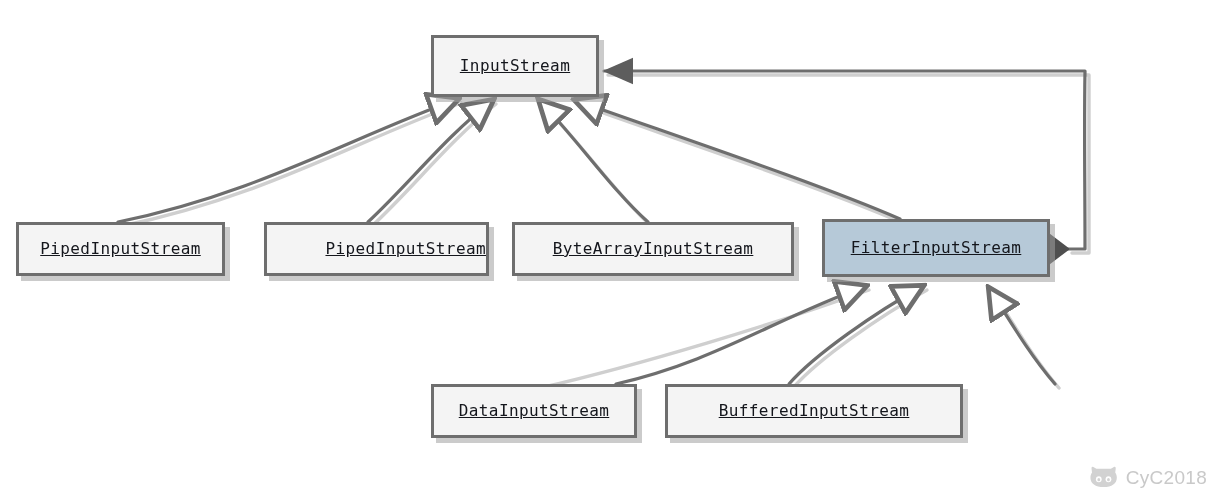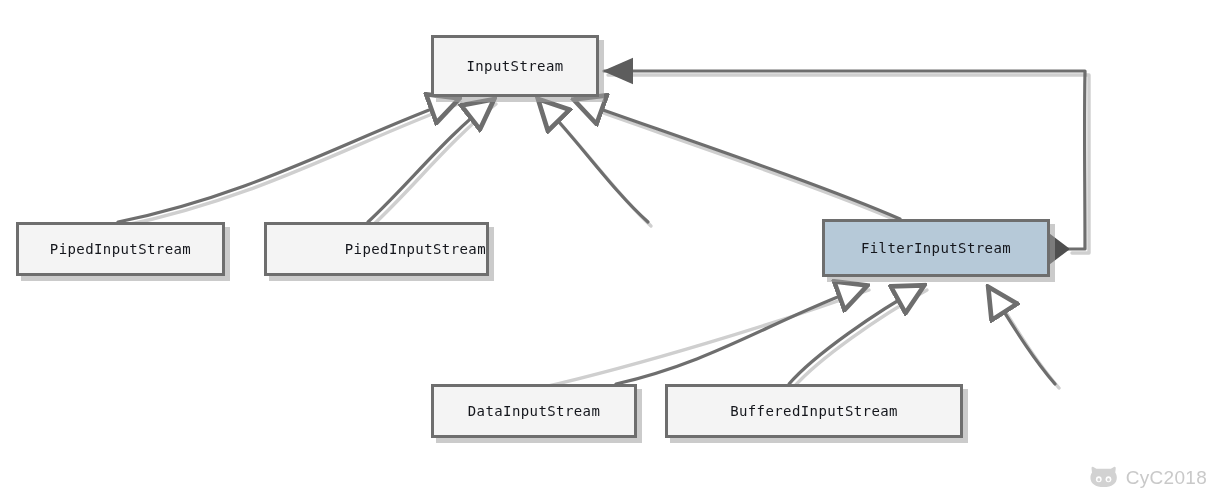--- a/index.html
+++ b/index.html
@@ -31,25 +31,26 @@
     border: 3px solid #6e6e6e;
     background: #f4f4f4;
     box-shadow: 5px 5px 0 0 rgba(160,160,160,0.55);
     display: flex;
     align-items: center;
     justify-content: center;
     z-index: 5;
   }
   .uml-node .node-label {
     font-family: "DejaVu Sans Mono", monospace;
-    font-size: 14px;
+    font-size: 16px;
     letter-spacing: 0.4px;
     color: #14161c;
     white-space: nowrap;
     line-height: 1;
+    text-decoration: underline;
   }
   .uml-node.highlight {
     background: #b6c9d8;
   }
   #watermark {
     position: absolute;
     right: 18px;
     bottom: 8px;
     display: flex;
     align-items: center;
@@ -114,20 +115,23 @@
   </div>
 
   <div class="uml-node" style="left:16px; top:222px; width:209px; height:54px;">
     <span class="node-label">PipedInputStream</span>
   </div>
 
   <div class="uml-node" style="left:264px; top:222px; width:225px; height:54px;justify-content:flex-end;">
     <span class="node-label">PipedInputStream</span>
   </div>
 
+  <div class="uml-node" style="left:512px; top:222px; width:282px; height:54px;">
+    <span class="node-label">ByteArrayInputStream</span>
+  </div>
 
   <div class="uml-node" style="left:431px; top:384px; width:206px; height:54px;">
     <span class="node-label">DataInputStream</span>
   </div>
 
   <div class="uml-node highlight" style="left:822px; top:219px; width:228px; height:58px;">
     <span class="node-label">FilterInputStream</span>
   </div>
 
   <div class="uml-node" style="left:665px; top:384px; width:298px; height:54px;">

